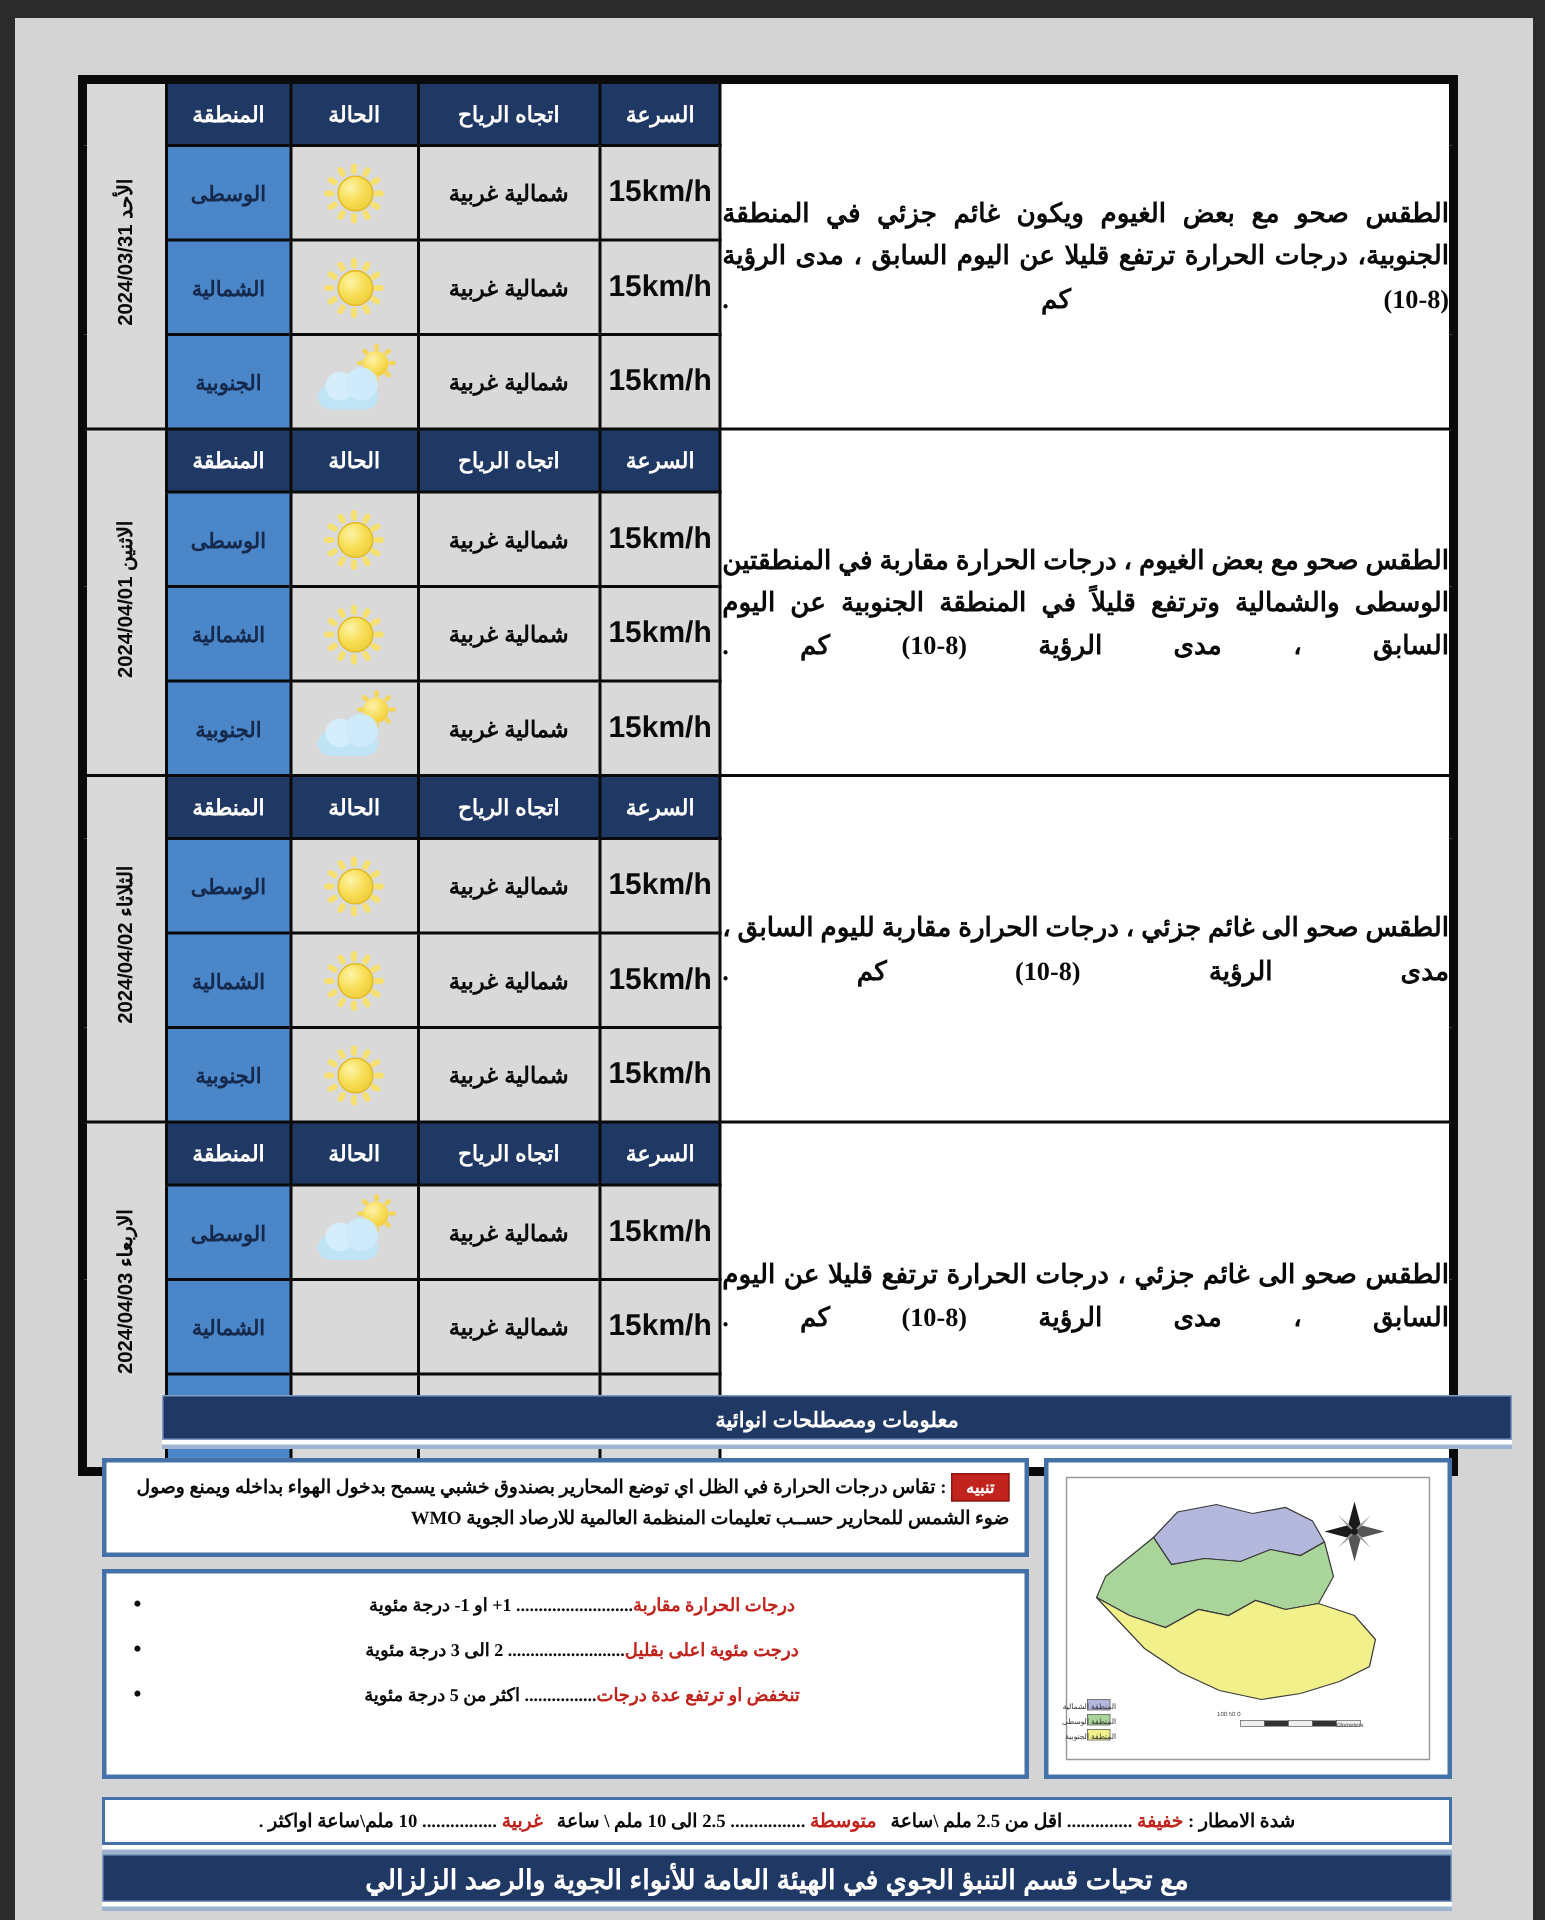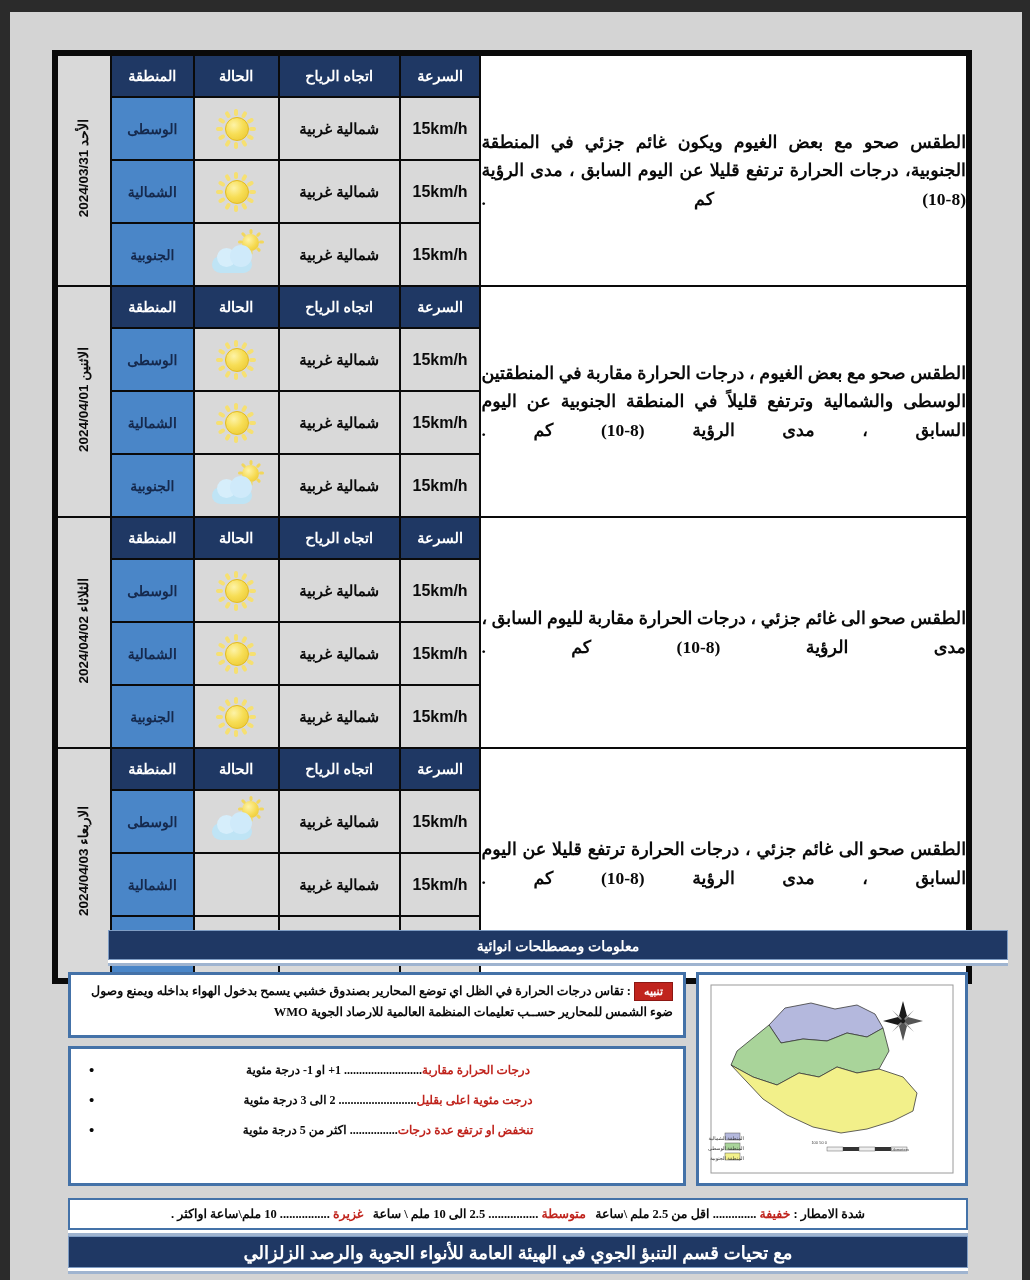--- a/index.html
+++ b/index.html
@@ -47,21 +47,21 @@
     font-family: "Liberation Sans", sans-serif;
   }
   .cell {
     background: #d9d9d9;
     text-align: center;
     font-weight: bold;
     font-size: 15px;
     color: #0a0a0a;
     font-family: "Liberation Sans", sans-serif;
   }
-  .cell.speed { font-size: 16px; margin-top: 16px; }
+  .cell.speed { font-size: 20px; margin-top: 16px; }
   .region {
     background: #4a86c8;
     color: #15294d;
     font-weight: bold;
     font-size: 14px;
     text-align: center;
     font-family: "Liberation Sans", sans-serif;
   }
   .desc {
     background: #ffffff;
@@ -400,17 +400,17 @@
         <ul class="terms" id="terms-list">
             <li><span class="red">درجات الحرارة مقاربة</span><span>..........................</span> <span>1+  او 1- درجة مئوية</span></li>
             <li><span class="red">درجت مئوية اعلى بقليل</span><span>..........................</span> <span>2   الى   3 درجة مئوية</span></li>
             <li><span class="red">تنخفض او ترتفع عدة درجات</span><span>................</span> <span>اكثر من  5 درجة مئوية</span></li>
           </ul>
       </div>
     </div>
   </div>
 
   <div class="rainbox">
-    <span>شدة الامطار : </span><span class="red">خفيفة</span><span> .............. اقل من 2.5  ملم \ساعة</span>&nbsp;&nbsp;&nbsp;<span class="red">متوسطة</span><span> ................ 2.5 الى 10 ملم \ ساعة</span>&nbsp;&nbsp;&nbsp;<span class="red">غزيرة</span><span> ................ 10 ملم\ساعة اواكثر .</span>
+    <span>شدة الامطار : </span><span class="red">خفيفة</span><span> .............. اقل من 2.5  ملم \ساعة</span>&nbsp;&nbsp;&nbsp;<span class="red">متوسطة</span><span> ................ 2.5 الى 10 ملم \ ساعة</span>&nbsp;&nbsp;&nbsp;<span class="red">غربية</span><span> ................ 10 ملم\ساعة اواكثر .</span>
   </div>
 
   <div class="footbar">مع تحيات قسم التنبؤ الجوي في الهيئة العامة للأنواء الجوية والرصد الزلزالي</div>
 </div>
 
 </body></html>

